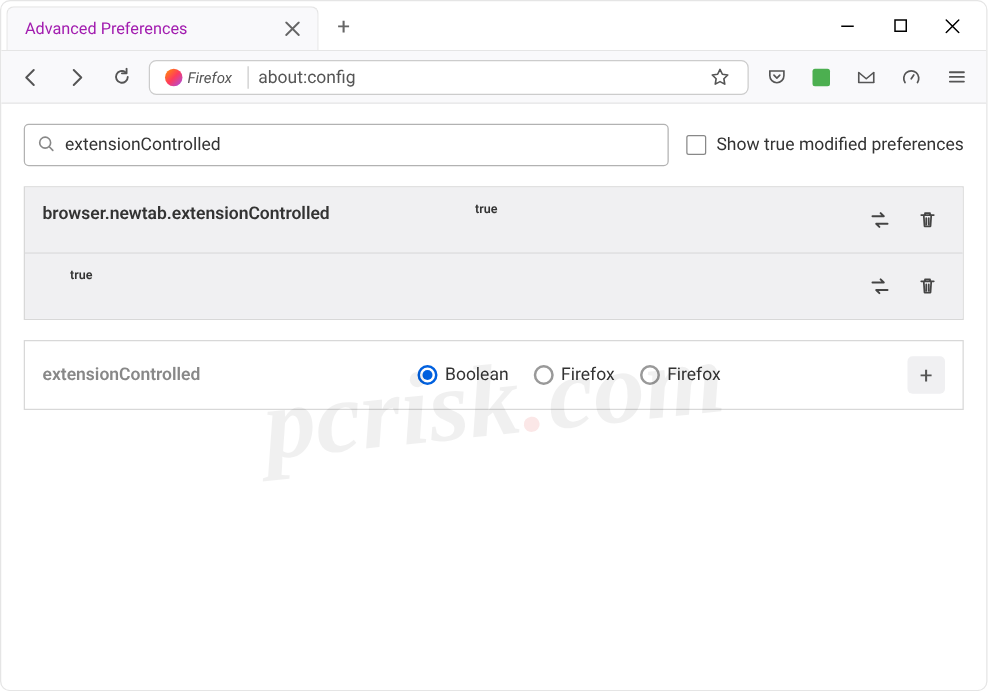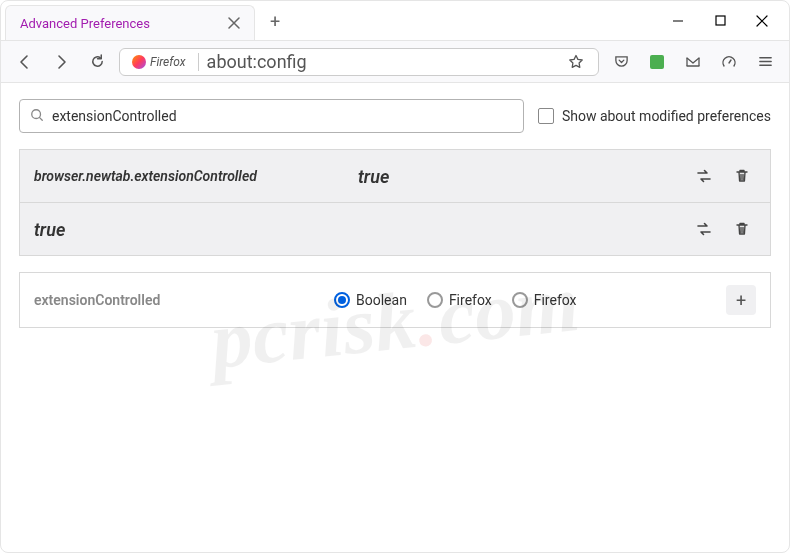--- a/index.html
+++ b/index.html
@@ -11,40 +11,40 @@
     .tab-close { width: 16px; height: 16px; display: flex; align-items: center; justify-content: center; color: #666; cursor: pointer; }
     .newtab { display: flex; align-items: center; justify-content: center; width: 28px; height: 28px; margin: 6px 0 0 6px; color: #666; font-size: 18px; cursor: pointer; }
     .window-controls { margin-left: auto; display: flex; align-items: center; gap: 28px; padding: 0 20px; }
     .window-controls .ctrl { width: 14px; height: 14px; display: flex; align-items: center; justify-content: center; color: #000; cursor: pointer; }
     
     .toolbar { height: 42px; background: #f9f9fb; display: flex; align-items: center; padding: 0 10px; gap: 8px; border-bottom: 1px solid #e5e5e5; }
     .nav-btn { width: 28px; height: 28px; display: flex; align-items: center; justify-content: center; color: #555; cursor: pointer; border-radius: 4px; }
     .urlbar { flex: 1; height: 28px; background: #fff; border: 1px solid #ccc; border-radius: 6px; display: flex; align-items: center; padding: 0 8px; gap: 6px; }
     .firefox-badge { display: flex; align-items: center; gap: 4px; padding: 0 4px; font-size: 12px; color: #555; font-style: italic; }
     .firefox-icon { width: 14px; height: 14px; border-radius: 50%; background: linear-gradient(135deg, #ff9500, #ff3b5c, #a24fef); }
-    .url-text { color: #555; font-size: 18px; }
+    .url-text { color: #555; font-size: 14px; }
     .urlbar-spacer { flex: 1; }
     .tool-icon { width: 28px; height: 28px; display: flex; align-items: center; justify-content: center; color: #555; cursor: pointer; }
     .ext-green { width: 14px; height: 14px; background: #4caf50; border-radius: 2px; }
     .divider-v { width: 1px; height: 18px; background: #ccc; margin: 0 2px; }
     
     .content { padding: 16px 18px; position: relative; }
     .search-row { display: flex; align-items: center; gap: 14px; margin-bottom: 16px; }
     .search-box { flex: 1; height: 34px; border: 1px solid #b2b2b2; border-radius: 4px; display: flex; align-items: center; padding: 0 10px; gap: 8px; }
     .search-box input { border: none; outline: none; font-size: 14px; flex: 1; color: #333; background: transparent; }
     .search-mag { color: #888; }
     .checkbox-row { display: flex; align-items: center; gap: 8px; font-size: 14px; color: #333; }
     .chk { width: 16px; height: 16px; border: 1px solid #888; border-radius: 2px; background: #fff; cursor: pointer; }
     
     .pref-table { border: 1px solid #d8d8d8; margin-bottom: 16px; }
-    .pref-row { display: flex; align-items: center; padding: 12px 14px; background: #fff; border-bottom: 1px solid #d8d8d8; gap: 14px; font-style: italic; }
+    .pref-row { display: flex; align-items: flex-start; padding: 12px 14px; background: #fff; border-bottom: 1px solid #d8d8d8; gap: 14px; }
     .pref-row:last-child { border-bottom: none; }
     .pref-row.highlighted { background: #f0f0f2; }
     .pref-name { font-size: 14px; font-weight: 600; color: #333; width: 310px; word-break: break-word; line-height: 1.3; }
-    .pref-value { font-size: 18px; font-weight: 600; color: #333; flex: 1; }
+    .pref-value { font-size: 10px; font-weight: 600; color: #333; flex: 1; margin-left: 22px; }
     .pref-actions { display: flex; gap: 10px; align-items: center; }
     .icon-btn { width: 28px; height: 28px; display: flex; align-items: center; justify-content: center; color: #444; cursor: pointer; }
     
     .new-pref-row { display: flex; align-items: center; padding: 12px 14px; border: 1px solid #d8d8d8; gap: 20px; }
     .new-pref-name { font-size: 14px; font-weight: 600; color: #888; width: 280px; }
     .radio-opt { display: flex; align-items: center; gap: 6px; font-size: 14px; color: #333; cursor: pointer; }
     .radio { width: 16px; height: 16px; border: 2px solid #999; border-radius: 50%; display: flex; align-items: center; justify-content: center; }
     .radio.selected { border-color: #0060df; }
     .radio.selected::after { content: ""; width: 8px; height: 8px; border-radius: 50%; background: #0060df; }
     .add-btn { margin-left: auto; width: 30px; height: 30px; background: #f0f0f2; border-radius: 4px; display: flex; align-items: center; justify-content: center; font-size: 18px; color: #555; cursor: pointer; }
@@ -149,21 +149,21 @@
       <span class="search-mag">
         <svg width="14" height="14" viewBox="0 0 16 16">
             <circle cx="7" cy="7" r="5" fill="none" stroke="currentColor" stroke-width="1.5"></circle>
             <path d="M11 11 L14 14" stroke="currentColor" stroke-width="1.5" stroke-linecap="round"></path>
           </svg>
       </span>
       <input type="text" value="extensionControlled" style="">
     </div>
     <label class="checkbox-row">
       <span class="chk"></span>
-      <span>Show about modified preferences</span>
+      <span>Show true modified preferences</span>
     </label>
   </div>
 
   <div class="pref-table">
     <div class="pref-row highlighted">
       <div class="pref-name">browser.newtab.extensionControlled</div>
       <div class="pref-value">true</div>
       <div class="pref-actions">
         <span class="icon-btn">
           <svg width="18" height="18" viewBox="0 0 18 18">

